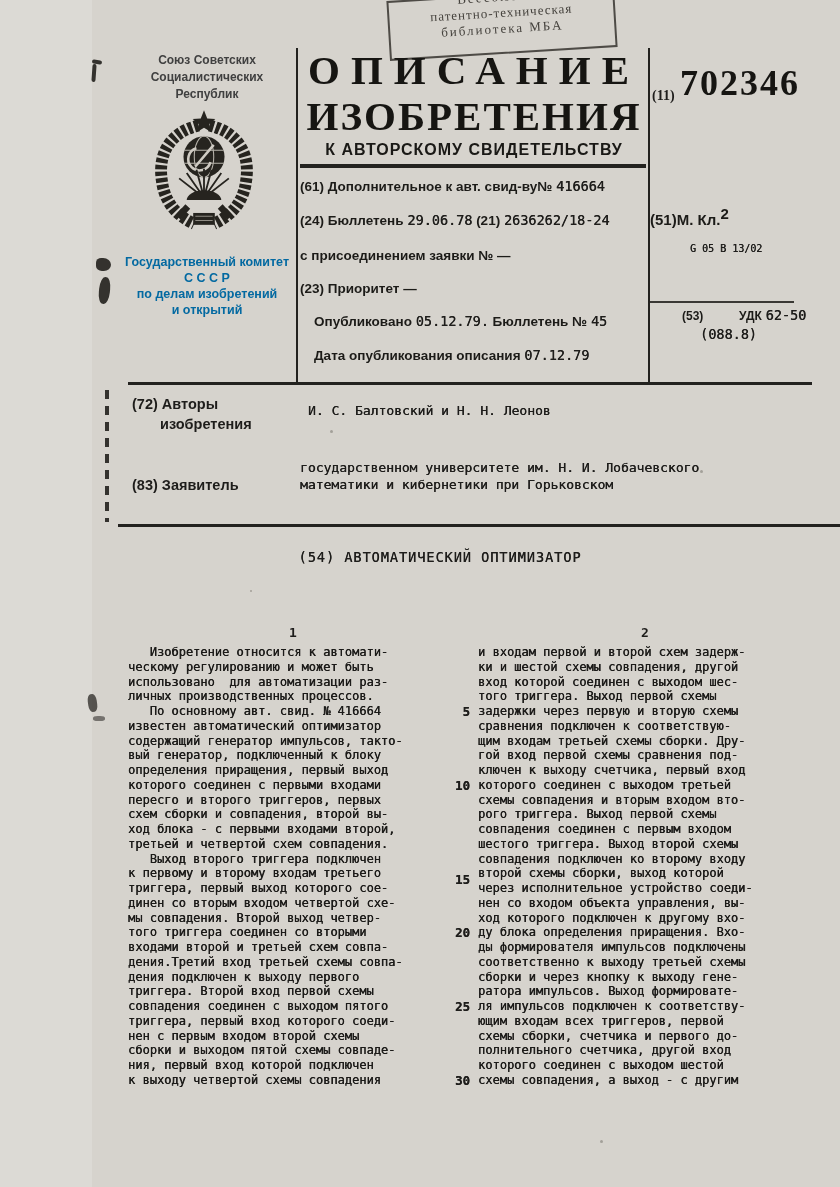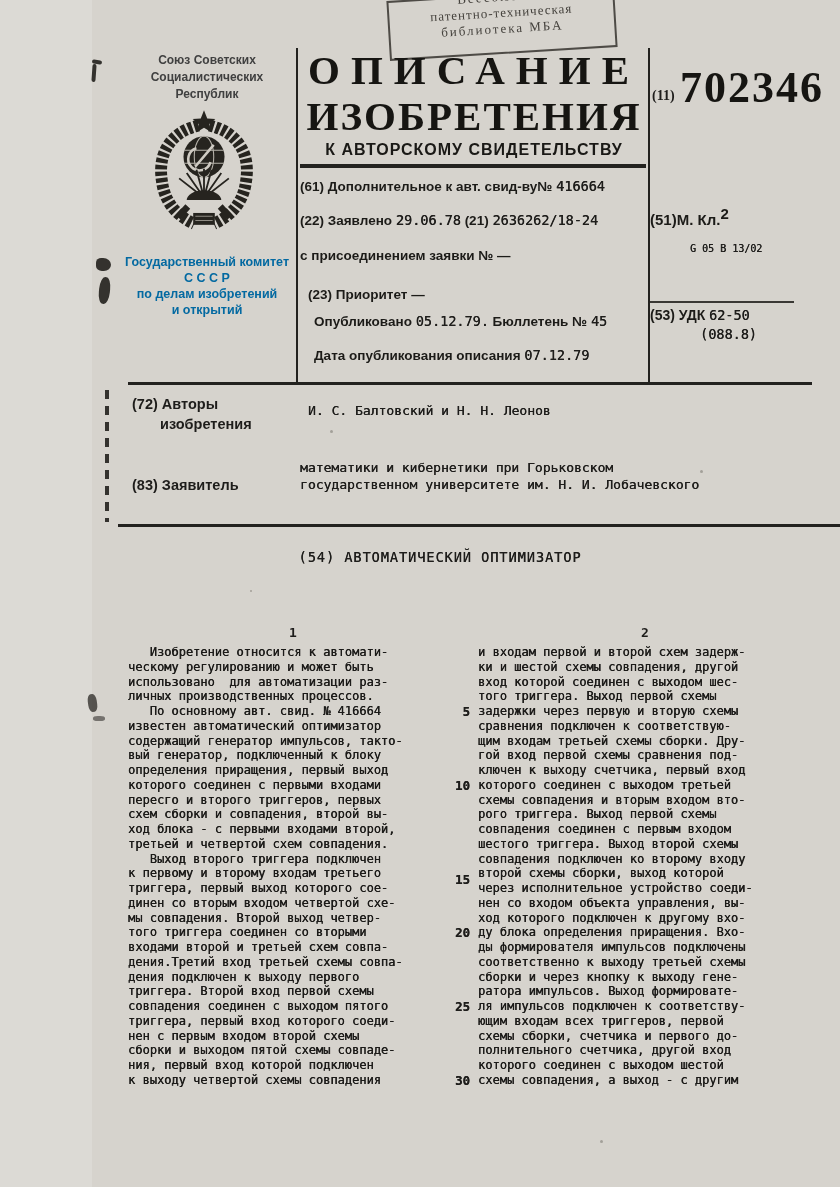--- a/index.html
+++ b/index.html
@@ -54,32 +54,32 @@
     font-family:"Liberation Serif", serif;font-weight:700;font-size:41px;
     letter-spacing:11px;color:#161512;white-space:nowrap;}
   .doc-title2{position:absolute;left:300px;top:92px;width:348px;text-align:center;
     font-family:"Liberation Serif", serif;font-weight:700;font-size:41px;
     letter-spacing:2px;color:#161512;white-space:nowrap;}
   .doc-subtitle{position:absolute;left:300px;top:141px;width:348px;text-align:center;
     font-weight:700;font-size:16px;letter-spacing:1px;color:#1a1916;}
   .pubnum-label{position:absolute;left:652px;top:88px;font-family:"Liberation Serif", serif;
     font-weight:700;font-size:14px;}
   .pubnum{position:absolute;left:680px;top:62px;font-family:"Liberation Serif", serif;
-    font-weight:700;font-size:44px;letter-spacing:2px;color:#161512;}
+    font-weight:700;font-size:36px;letter-spacing:2px;color:#161512;}
   
   .brow{position:absolute;left:300px;font-size:13.5px;white-space:nowrap;}
   .blabel{font-weight:700;color:#1c1b18;}
   .mono{font-family:"DejaVu Sans Mono", monospace;font-weight:400;text-shadow:0.3px 0 0 currentColor;}
-  .r61{top:178px;} .r22{top:212px;} .rjoin{top:248px;} .r23{top:287px;margin-left:8px;}
+  .r61{top:178px;} .r22{top:212px;} .rjoin{top:248px;} .r23{top:281px;}
   .rpub{top:313px;padding-left:14px;} .rdate{top:347px;padding-left:14px;}
   .r51{position:absolute;left:650px;top:205px;font-size:14.5px;}
   .r51 .blabel{font-size:15px;}
   .r51class{position:absolute;left:690px;top:243px;font-size:10px;}
   .r53{position:absolute;left:650px;top:307px;font-size:13.5px;}
-  .r53 .blabel{font-size:14px;}
+  .r53 .blabel{font-size:12px;margin-left:32px;}
   .r53b{position:absolute;left:700px;top:326px;font-size:13.5px;}
   sup{font-size:10px;}
   
   .arow-label{position:absolute;left:132px;font-weight:700;font-size:14.5px;line-height:20px;}
   .authors-label{top:394px;}
   .authors-label .ind{padding-left:28px;}
   .applicant-label{top:475px;}
   .authors-value{position:absolute;left:308px;top:403px;font-size:13px;}
   .applicant-value{position:absolute;left:300px;top:460px;font-size:13px;line-height:16.5px;}
   
@@ -169,22 +169,22 @@
 
   <div class="pubnum-label">(11)</div>
   <div class="pubnum">702346</div>
 
   <div class="brow r61">
     <span class="blabel">(61)</span>
     <span class="blabel">Дополнительное к авт. свид-ву№</span>
     <span class="mono">416664</span>
   </div>
   <div class="brow r22">
-    <span class="blabel">(22)</span>
-    <span class="blabel">Заявлено</span>
+    <span class="blabel">(24)</span>
+    <span class="blabel">Бюллетень</span>
     <span class="mono">29.06.78</span>
     <span class="blabel">(21)</span>
     <span class="mono">2636262/18-24</span>
   </div>
   <div class="brow rjoin blabel">с присоединением заявки № —</div>
   <div class="brow r23">
     <span class="blabel">(23)</span>
     <span class="blabel">Приоритет —</span>
   </div>
   <div class="brow rpub">
@@ -210,22 +210,22 @@
   <div class="r53b mono">(088.8)</div>
 
   <div class="arow-label authors-label">
     <div>(72) Авторы</div>
     <div class="ind">изобретения</div>
   </div>
   <div class="authors-value mono">И. С. Балтовский и Н. Н. Леонов</div>
 
   <div class="arow-label applicant-label">(83) Заявитель</div>
   <div class="applicant-value mono">
+      <div>государственном университете им. Н. И. Лобачевского</div>
       <div>математики и кибернетики при Горьковском</div>
-      <div>государственном университете им. Н. И. Лобачевского</div>
     </div>
 
   <div class="title54">(54)  АВТОМАТИЧЕСКИЙ ОПТИМИЗАТОР</div>
 
   <div class="colhead colhead1">1</div>
   <div class="colhead colhead2">2</div>
   <div class="bodycol col1"><div>   Изобретение относится к автомати-</div><div>ческому регулированию и может быть</div><div>использовано  для автоматизации раз-</div><div>личных производственных процессов.</div><div>   По основному авт. свид. № 416664</div><div>известен автоматический оптимизатор</div><div>содержащий генератор импульсов, такто-</div><div>вый генератор, подключенный к блоку</div><div>определения приращения, первый выход</div><div>которого соединен с первыми входами</div><div>пересго и второго триггеров, первых</div><div>схем сборки и совпадения, второй вы-</div><div>ход блока - с первыми входами второй,</div><div>третьей и четвертой схем совпадения.</div><div>   Выход второго триггера подключен</div><div>к первому и второму входам третьего</div><div>триггера, первый выход которого сое-</div><div>динен со вторым входом четвертой схе-</div><div>мы совпадения. Второй выход четвер-</div><div>того триггера соединен со вторыми</div><div>входами второй и третьей схем совпа-</div><div>дения.Третий вход третьей схемы совпа-</div><div>дения подключен к выходу первого</div><div>триггера. Второй вход первой схемы</div><div>совпадения соединен с выходом пятого</div><div>триггера, первый вход которого соеди-</div><div>нен с первым входом второй схемы</div><div>сборки и выходом пятой схемы совпаде-</div><div>ния, первый вход которой подключен</div><div>к выходу четвертой схемы совпадения</div></div>
   <div class="bodycol col2"><div>и входам первой и второй схем задерж-</div><div>ки и шестой схемы совпадения, другой</div><div>вход которой соединен с выходом шес-</div><div>того триггера. Выход первой схемы</div><div>задержки через первую и вторую схемы</div><div>сравнения подключен к соответствую-</div><div>щим входам третьей схемы сборки. Дру-</div><div>гой вход первой схемы сравнения под-</div><div>ключен к выходу счетчика, первый вход</div><div>которого соединен с выходом третьей</div><div>схемы совпадения и вторым входом вто-</div><div>рого триггера. Выход первой схемы</div><div>совпадения соединен с первым входом</div><div>шестого триггера. Выход второй схемы</div><div>совпадения подключен ко второму входу</div><div>второй схемы сборки, выход которой</div><div>через исполнительное устройство соеди-</div><div>нен со входом объекта управления, вы-</div><div>ход которого подключен к другому вхо-</div><div>ду блока определения приращения. Вхо-</div><div>ды формирователя импульсов подключены</div><div>соответственно к выходу третьей схемы</div><div>сборки и через кнопку к выходу гене-</div><div>ратора импульсов. Выход формировате-</div><div>ля импульсов подключен к соответству-</div><div>ющим входам всех триггеров, первой</div><div>схемы сборки, счетчика и первого до-</div><div>полнительного счетчика, другой вход</div><div>которого соединен с выходом шестой</div><div>схемы совпадения, а выход - с другим</div></div>
   <div class="gutter">
       <span class="gutter-num" style="top: 59px;">5</span>

